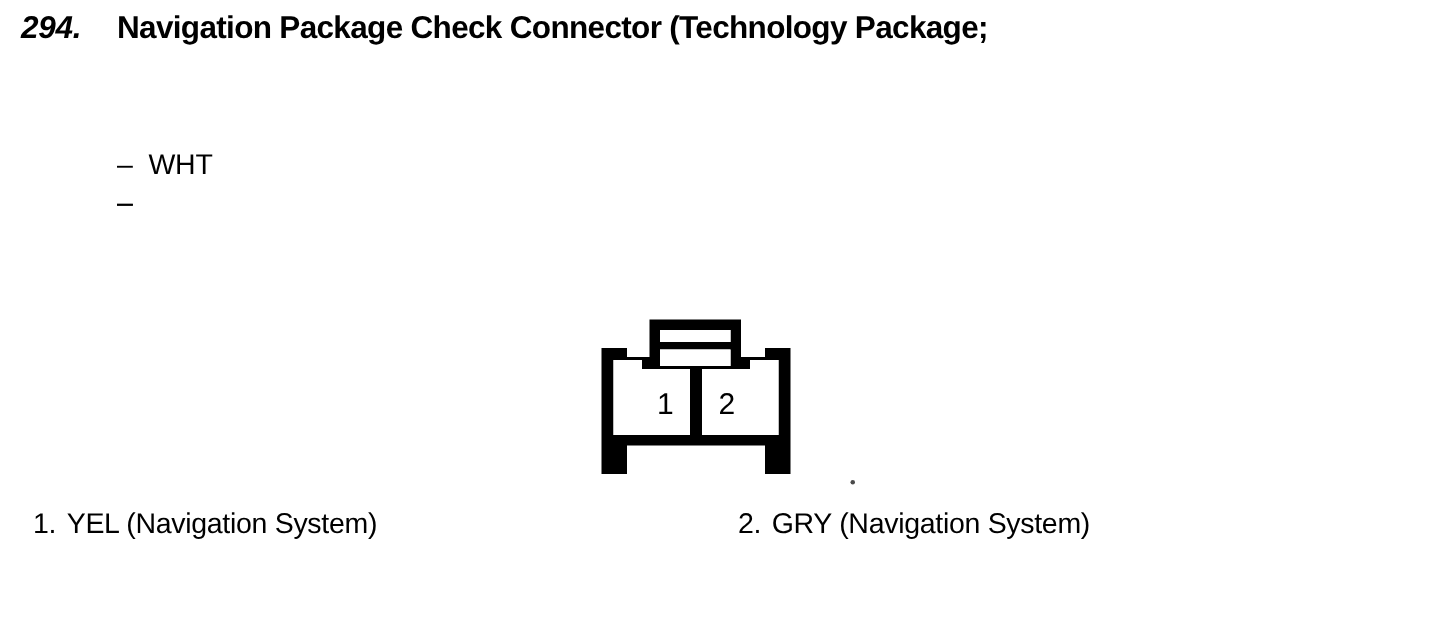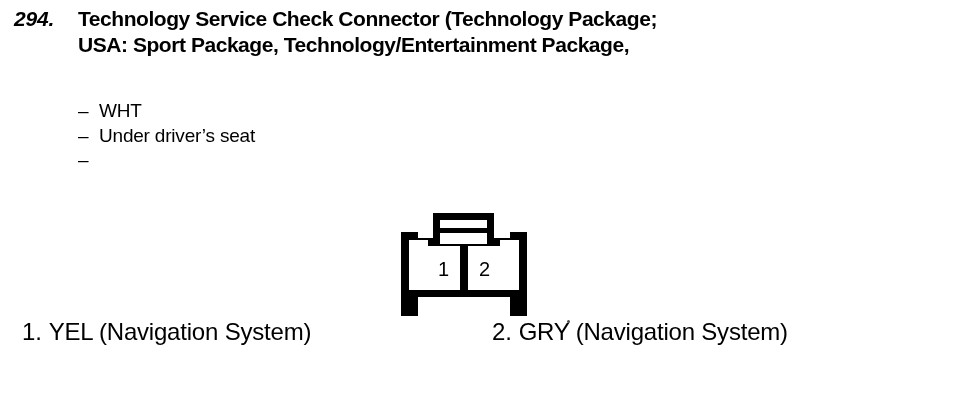--- a/index.html
+++ b/index.html
@@ -95,53 +95,51 @@
     top: 320px;
     width: 3px;
     height: 3px;
     background: #4a4a4a;
     border-radius: 50%;
   }
 
   
   .pin-caption {
     position: absolute;
-    top: 320px;
-    font-size: 24px;
+    top: 338px;
+    font-size: 19px;
     line-height: 24px;
     letter-spacing: -0.2px;
     white-space: nowrap;
   }
   #pin-caption-1 { left: 22px; }
   #pin-caption-2 { left: 492px; }
   .caption-index {
     margin-right: 7px;
   }
 </style>
 </head>
 <body>
 
 <div id="heading-block">
   <div id="heading-row">
     <span class="heading-number">294.</span>
     <div class="heading-lines">
-      <div class="heading-line">Technology Service Check Connector (Technology Package;</div>
-      <div class="heading-line">USA: Sport Package, Technology/Entertainment Package,</div>
+      <div class="heading-line">Navigation Package Check Connector (Technology Package;</div>
     </div>
   </div>
 </div>
 
 <div id="spec-list">
   <div class="spec-item">
     <span class="spec-dash">–</span>
     <span>WHT</span>
   </div>
   <div class="spec-item">
     <span class="spec-dash">–</span>
-    <span>Under driver’s seat</span>
   </div>
   <div class="spec-item">
     <span class="spec-dash">–</span>
   </div>
 </div>
 
 <div id="connector-diagram">
   <svg width="132" height="106" viewBox="0 0 132 106" xmlns="http://www.w3.org/2000/svg">
 
     <path fill="#000000" fill-rule="evenodd" d="

